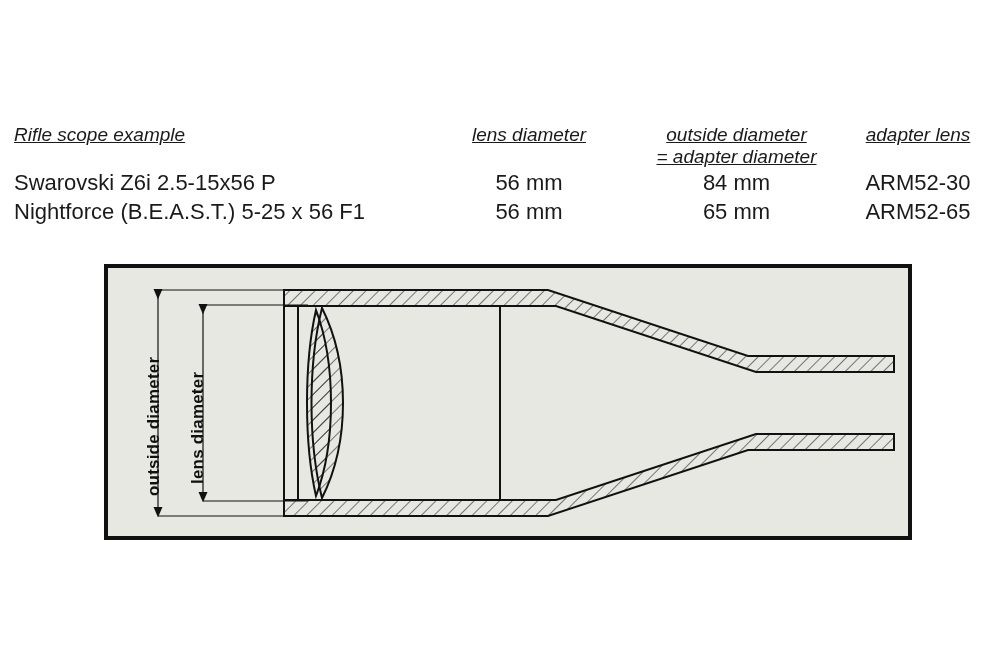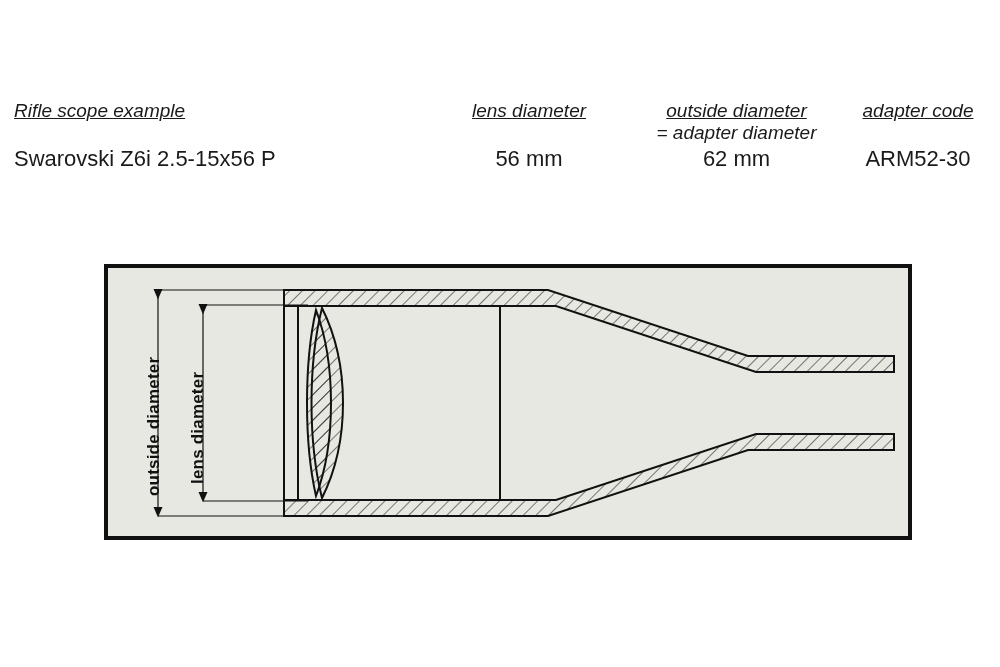--- a/index.html
+++ b/index.html
@@ -13,21 +13,21 @@
     position: relative;
     font-family: "Liberation Sans", sans-serif;
     color: #1a1a1a;
     overflow: hidden;
   }
 
   
   #scope-table {
     position: absolute;
     left: 14px;
-    top: 100px;
+    top: 124px;
     width: 978px;
   }
   .tbl {
     width: 100%;
     border-collapse: collapse;
   }
   .tbl th, .tbl td {
     padding: 0;
     vertical-align: top;
   }
@@ -38,20 +38,21 @@
     text-align: left;
     text-decoration: underline;
     white-space: nowrap;
     padding-bottom: 2px;
   }
   .hdr-cell.c-center { text-align: center; }
   .hdr-sub {
     font-style: italic;
     font-size: 19px;
     text-align: center;
+    text-decoration: underline;
     white-space: nowrap;
     padding-bottom: 14px;
   }
   .sub-blank { text-decoration: none; }
   .row-cell {
     font-size: 22px;
     text-align: left;
     white-space: nowrap;
     padding-top: 5px;
     line-height: 1.32;
@@ -100,35 +101,41 @@
 </head>
 <body>
 
 <div id="scope-table">
   <table class="tbl">
     <thead>
       <tr>
         <th class="hdr-cell col-name">Rifle scope example</th>
         <th class="hdr-cell c-center col-lens">lens diameter</th>
         <th class="hdr-cell c-center col-out">outside diameter</th>
-        <th class="hdr-cell c-center col-code">adapter code</th>
+        <th class="hdr-cell c-center col-code">adapter lens</th>
       </tr>
       <tr>
         <td class="hdr-sub sub-blank"></td>
         <td class="hdr-sub sub-blank"></td>
         <td class="hdr-sub">= adapter diameter</td>
         <td class="hdr-sub sub-blank"></td>
       </tr>
     </thead>
     <tbody>
       <tr>
         <td class="row-cell">Swarovski Z6i 2.5-15x56 P</td>
         <td class="row-cell c-center">56 mm</td>
-        <td class="row-cell c-center">62 mm</td>
+        <td class="row-cell c-center">84 mm</td>
         <td class="row-cell c-center">ARM52-30</td>
+      </tr>
+      <tr>
+        <td class="row-cell">Nightforce (B.E.A.S.T.) 5-25 x 56 F1</td>
+        <td class="row-cell c-center">56 mm</td>
+        <td class="row-cell c-center">65 mm</td>
+        <td class="row-cell c-center">ARM52-65</td>
       </tr>
     </tbody>
   </table>
 </div>
 
 <div id="figure-panel">
 
   <svg id="figure-svg" width="800" height="268" viewBox="0 0 800 268">
     <defs>
       <pattern id="hatchPat" width="9" height="9" patternTransform="rotate(45)" patternUnits="userSpaceOnUse">

